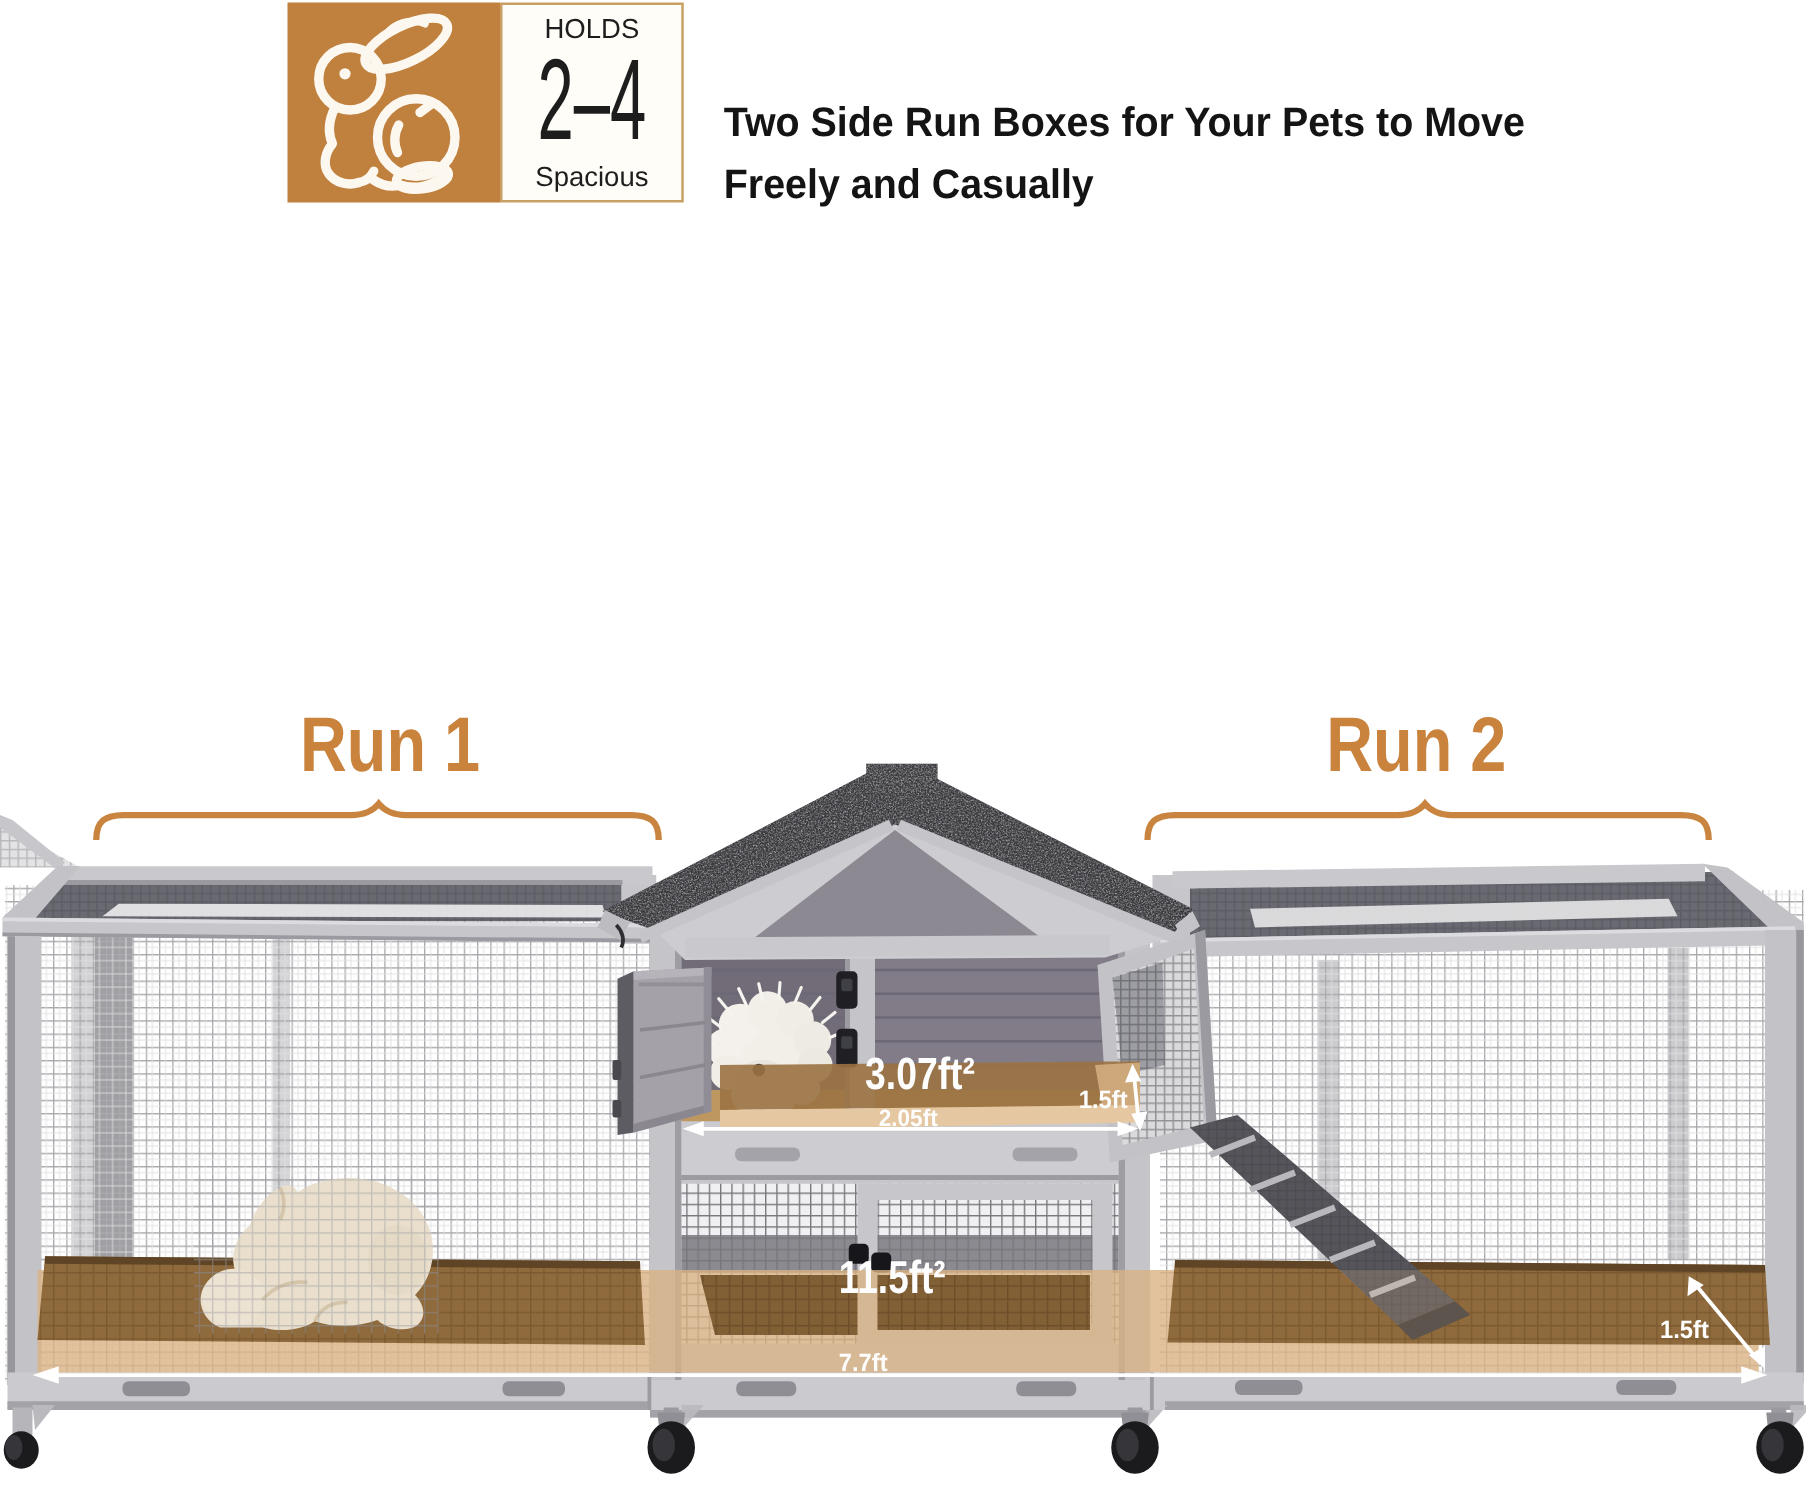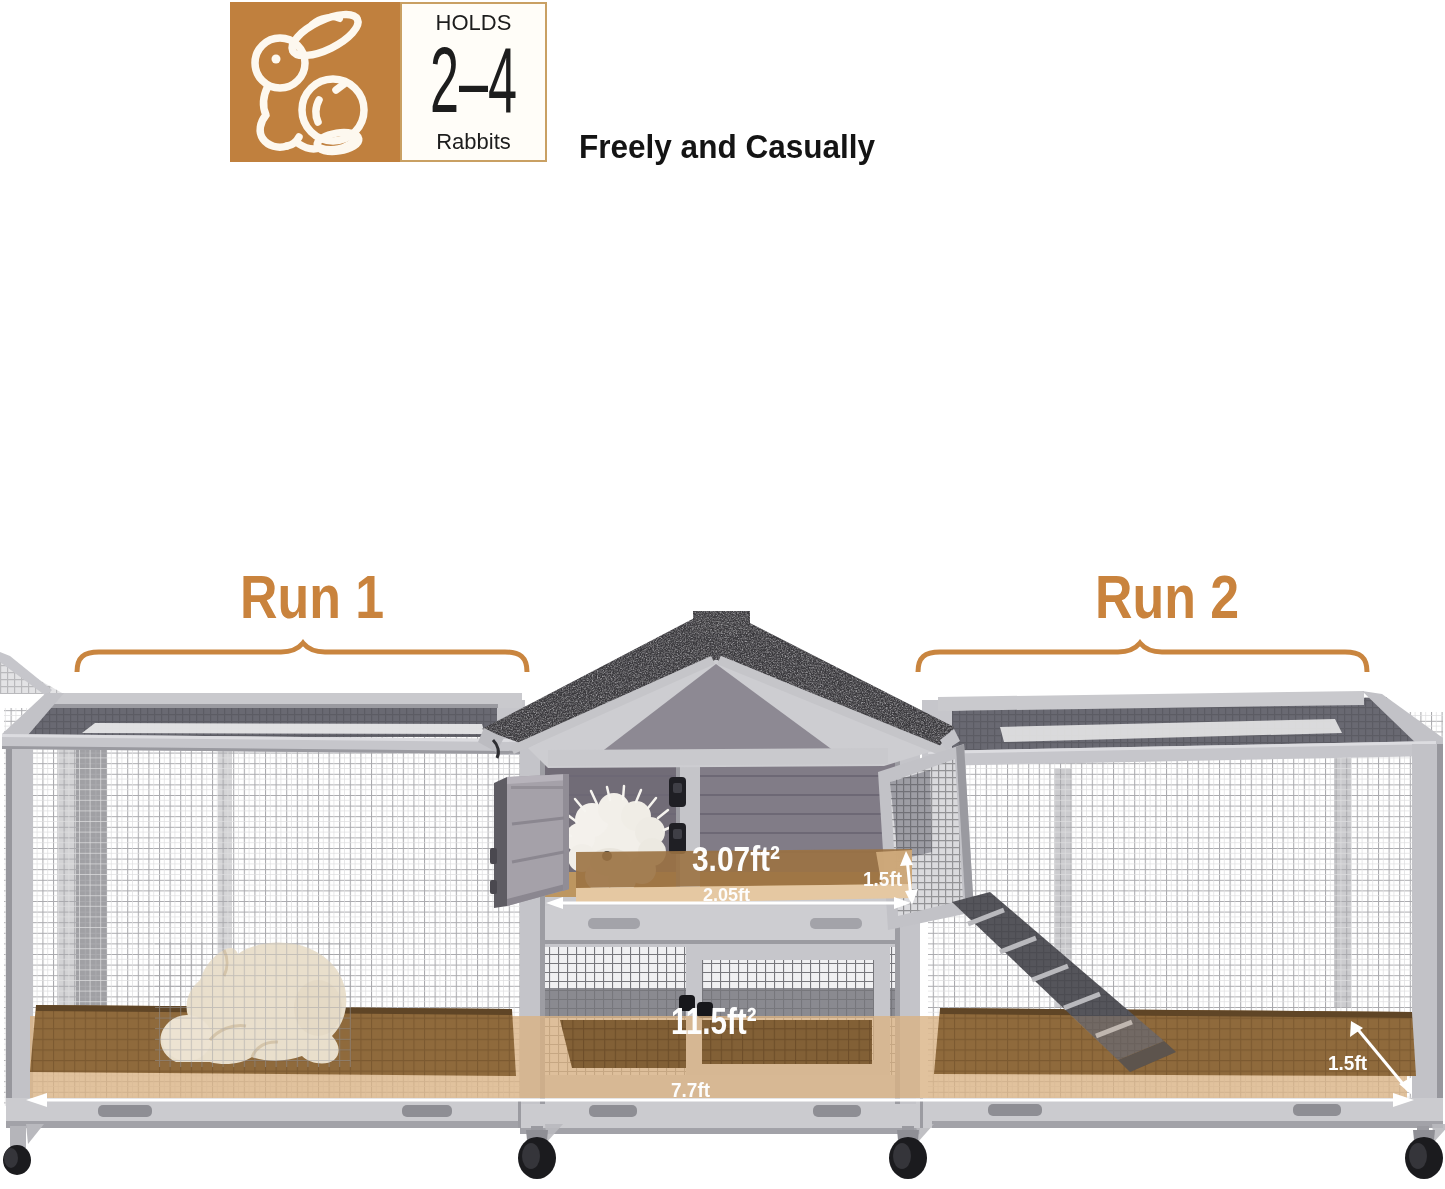--- a/index.html
+++ b/index.html
@@ -30,29 +30,30 @@
 </g>
 </svg>
 </div>
 
 <div class="abs" style="left:400px;top:2px;width:147px;height:160px;background:#fffdf8;border:2px solid #c9a063;box-sizing:border-box;"></div>
 
 <div class="abs" style="left:400px;top:12px;width:147px;text-align:center;font-size:22px;line-height:1;color:#1d1d1d;">HOLDS</div>
 
 <div class="abs" style="left:430px;top:34px;"><span class="cond" style="font-size:92px;color:#1d1d1d;transform:scaleX(0.567);">2–4</span></div>
 
-<div class="abs" style="left:400px;top:131px;width:147px;text-align:center;font-size:22px;line-height:1;color:#1d1d1d;">Rabbits</div>
-
-
+<div class="abs" style="left:400px;top:131px;width:147px;text-align:center;font-size:22px;line-height:1;color:#1d1d1d;">Spacious</div>
+
+
+<div class="abs" style="left:579px;top:81px;"><span class="cond" style="font-size:33px;font-weight:bold;color:#141414;transform:scaleX(0.955);">Two Side Run Boxes for Your Pets to Move</span></div>
 
 <div class="abs" style="left:579px;top:130px;text-align:right;"><span class="cond" style="font-size:33px;font-weight:bold;color:#141414;transform:scaleX(0.955);">Freely and Casually</span></div>
 
 <div class="abs" style="left:240px;top:566px;"><span class="cond" style="font-size:62px;font-weight:bold;color:#c9833d;transform:scaleX(0.837);">Run 1</span></div>
 
-<div class="abs" style="left:1095px;top:566px;text-decoration:underline;"><span class="cond" style="font-size:62px;font-weight:bold;color:#c9833d;transform:scaleX(0.837);">Run 2</span></div>
+<div class="abs" style="left:1061px;top:566px;text-decoration:underline;"><span class="cond" style="font-size:62px;font-weight:bold;color:#c9833d;transform:scaleX(0.837);">Run 2</span></div>
 
 <svg class="abs" style="left:0;top:630px" width="1445" height="60" viewBox="0 0 1445 60">
 
 <path d="M77 42 C77 27 84 22 99 22 L281 22 C292 22 298 19 303 13 C308 19 314 22 325 22 L505 22 C520 22 527 27 527 42" fill="none" stroke="#c9853f" stroke-width="5"></path>
 
 <path d="M918 42 C918 27 925 22 940 22 L1118 22 C1129 22 1135 19 1140 13 C1145 19 1151 22 1162 22 L1345 22 C1360 22 1367 27 1367 42" fill="none" stroke="#c9853f" stroke-width="5"></path>
 </svg>
 
 <svg class="abs" style="left:0;top:0" width="1445" height="1189" viewBox="0 0 1445 1189">
 <defs>

